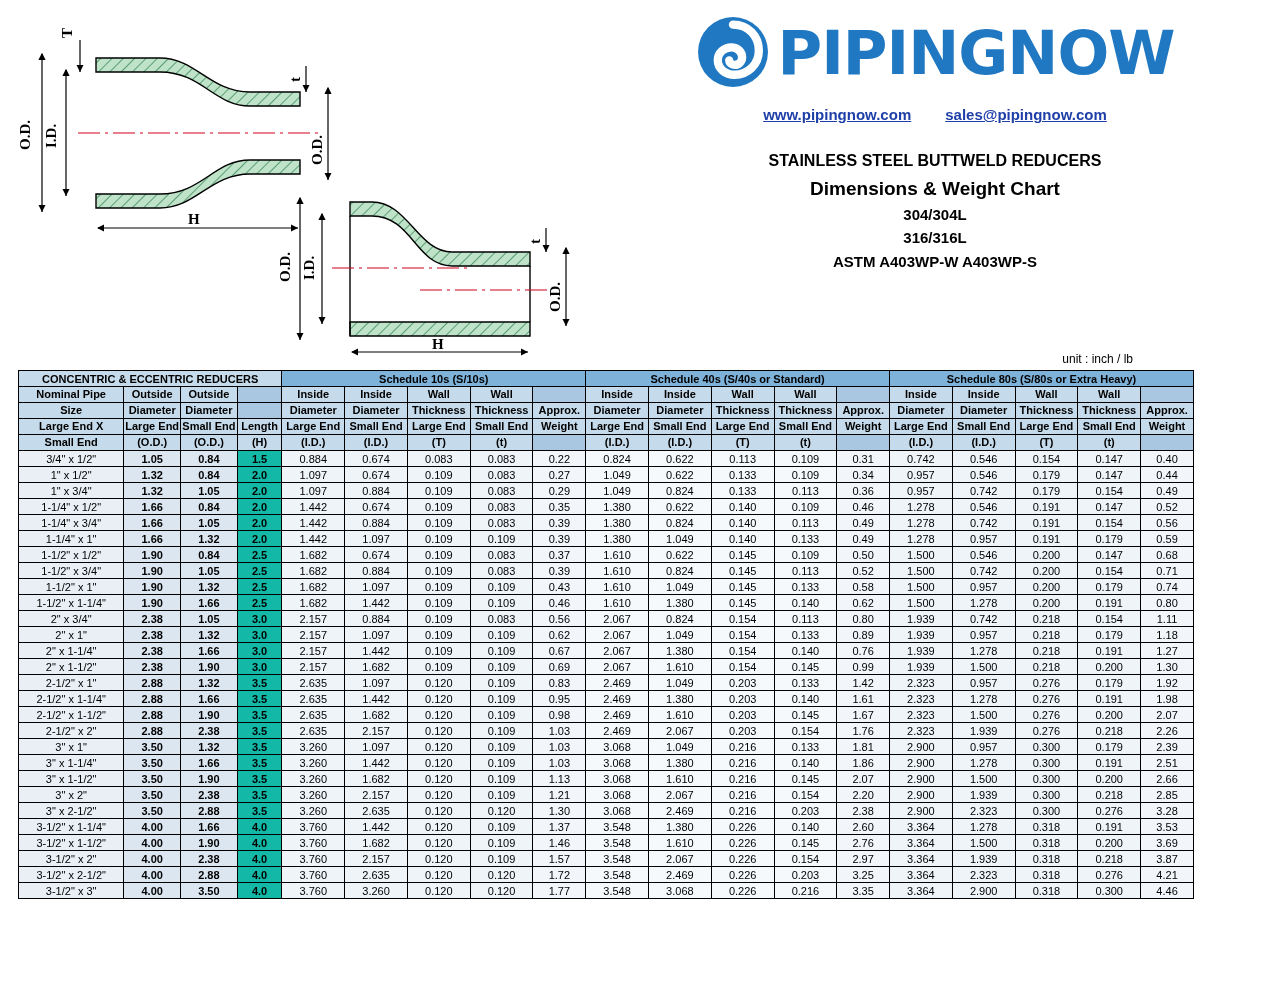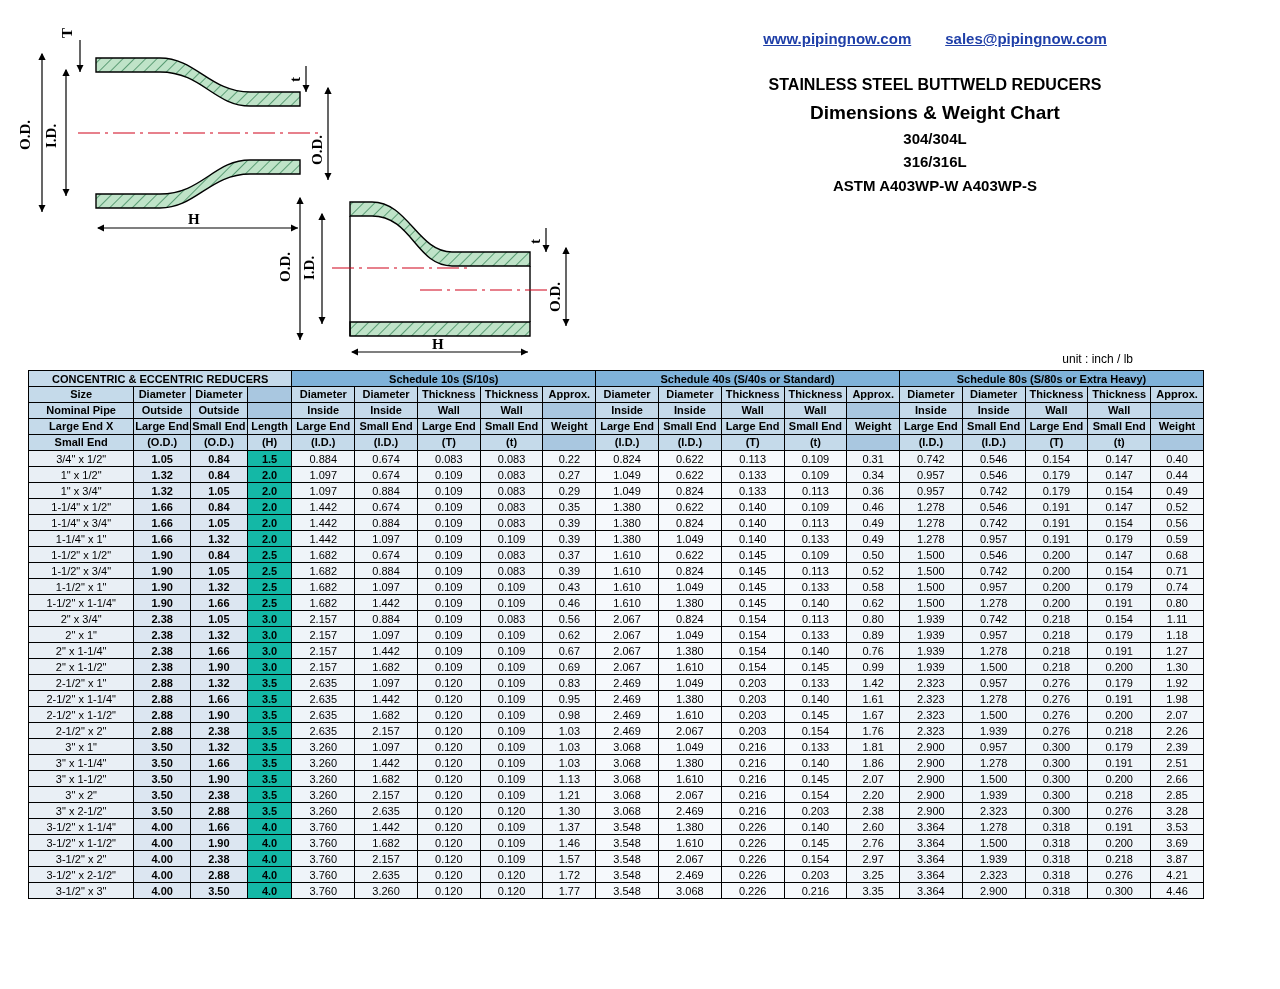--- a/index.html
+++ b/index.html
@@ -80,21 +80,21 @@
 
   .unit-note {
     position: absolute;
     right: 147px; top: 352px;
     font-size: 12px;
   }
 
   
   table.chart {
     border-collapse: collapse;
-    margin: 0 28px;
+    margin: 0 18px;
     width: 1176px;
     table-layout: fixed;
     font-size: 11px;
   }
   table.chart th, table.chart td {
     border: 1px solid #000;
     padding: 0;
     height: 15px;
     text-align: center;
     vertical-align: middle;
@@ -217,20 +217,27 @@
         <line x1="566" y1="248" x2="566" y2="326" stroke="#000" stroke-width="1.2" marker-start="url(#ahs)" marker-end="url(#ah)"></line>
         <text class="dim-label" x="560" y="312" transform="rotate(-90 560 312)">O.D.</text>
 
         <line x1="352" y1="352" x2="528" y2="352" stroke="#000" stroke-width="1.2" marker-start="url(#ahs)" marker-end="url(#ah)"></line>
         <text class="dim-label" x="432" y="349" font-size="19">H</text>
       </g>
     </svg>
   </div>
 
   <div class="brand">
+    <div class="logo-row">
+      <svg class="logo-mark" viewBox="0 0 100 100">
+        <circle cx="50" cy="50" r="46" fill="#1F78C1"></circle>
+        <path d="M50 14 C70 14 84 29 84 48 C84 66 70 80 52 80 C40 80 30 72 30 61 C30 51 38 44 48 44 C56 44 62 50 62 57 C62 63 57 67 52 67 C48 67 45 64 45 61" fill="none" stroke="#ffffff" stroke-width="11" stroke-linecap="round"></path>
+      </svg>
+      <span class="logo-text">PIPINGNOW</span>
+    </div>
 
     <div class="links">
       <a href="#">www.pipingnow.com</a><span class="gap"></span><a href="#">sales@pipingnow.com</a>
     </div>
 
     <div class="title-block">
       <div class="title-main">STAINLESS STEEL BUTTWELD REDUCERS</div>
       <div class="title-sub">Dimensions &amp; Weight Chart</div>
       <div class="title-line">304/304L</div>
       <div class="title-line">316/316L</div>
@@ -263,20 +270,41 @@
       <col class="colw-val">
       <col class="colw-wt">
   </colgroup>
   <thead>
     <tr>
       <th class="grp first" colspan="4">CONCENTRIC &amp; ECCENTRIC REDUCERS</th>
       <th class="grp" colspan="5">Schedule 10s    (S/10s)</th>
       <th class="grp" colspan="5">Schedule 40s    (S/40s or Standard)</th>
       <th class="grp" colspan="5">Schedule 80s    (S/80s or Extra Heavy)</th>
     </tr>
+    <tr id="hdr-row-0">
+        <th class="hdr">Nominal Pipe</th>
+        <th class="hdr">Outside</th>
+        <th class="hdr">Outside</th>
+        <th class="hdr blank"></th>
+        <th class="hdr">Inside</th>
+        <th class="hdr">Inside</th>
+        <th class="hdr">Wall</th>
+        <th class="hdr">Wall</th>
+        <th class="hdr blank"></th>
+        <th class="hdr">Inside</th>
+        <th class="hdr">Inside</th>
+        <th class="hdr">Wall</th>
+        <th class="hdr">Wall</th>
+        <th class="hdr blank"></th>
+        <th class="hdr">Inside</th>
+        <th class="hdr">Inside</th>
+        <th class="hdr">Wall</th>
+        <th class="hdr">Wall</th>
+        <th class="hdr blank"></th>
+      </tr>
     <tr id="hdr-row-1">
         <th class="hdr">Size</th>
         <th class="hdr">Diameter</th>
         <th class="hdr">Diameter</th>
         <th class="hdr blank"></th>
         <th class="hdr">Diameter</th>
         <th class="hdr">Diameter</th>
         <th class="hdr">Thickness</th>
         <th class="hdr">Thickness</th>
         <th class="hdr">Approx.</th>
@@ -284,41 +312,20 @@
         <th class="hdr">Diameter</th>
         <th class="hdr">Thickness</th>
         <th class="hdr">Thickness</th>
         <th class="hdr">Approx.</th>
         <th class="hdr">Diameter</th>
         <th class="hdr">Diameter</th>
         <th class="hdr">Thickness</th>
         <th class="hdr">Thickness</th>
         <th class="hdr">Approx.</th>
       </tr>
-    <tr id="hdr-row-0">
-        <th class="hdr">Nominal Pipe</th>
-        <th class="hdr">Outside</th>
-        <th class="hdr">Outside</th>
-        <th class="hdr blank"></th>
-        <th class="hdr">Inside</th>
-        <th class="hdr">Inside</th>
-        <th class="hdr">Wall</th>
-        <th class="hdr">Wall</th>
-        <th class="hdr blank"></th>
-        <th class="hdr">Inside</th>
-        <th class="hdr">Inside</th>
-        <th class="hdr">Wall</th>
-        <th class="hdr">Wall</th>
-        <th class="hdr blank"></th>
-        <th class="hdr">Inside</th>
-        <th class="hdr">Inside</th>
-        <th class="hdr">Wall</th>
-        <th class="hdr">Wall</th>
-        <th class="hdr blank"></th>
-      </tr>
     <tr id="hdr-row-2">
         <th class="hdr">Large End X</th>
         <th class="hdr">Large End</th>
         <th class="hdr">Small End</th>
         <th class="hdr">Length</th>
         <th class="hdr">Large End</th>
         <th class="hdr">Small End</th>
         <th class="hdr">Large End</th>
         <th class="hdr">Small End</th>
         <th class="hdr">Weight</th>

